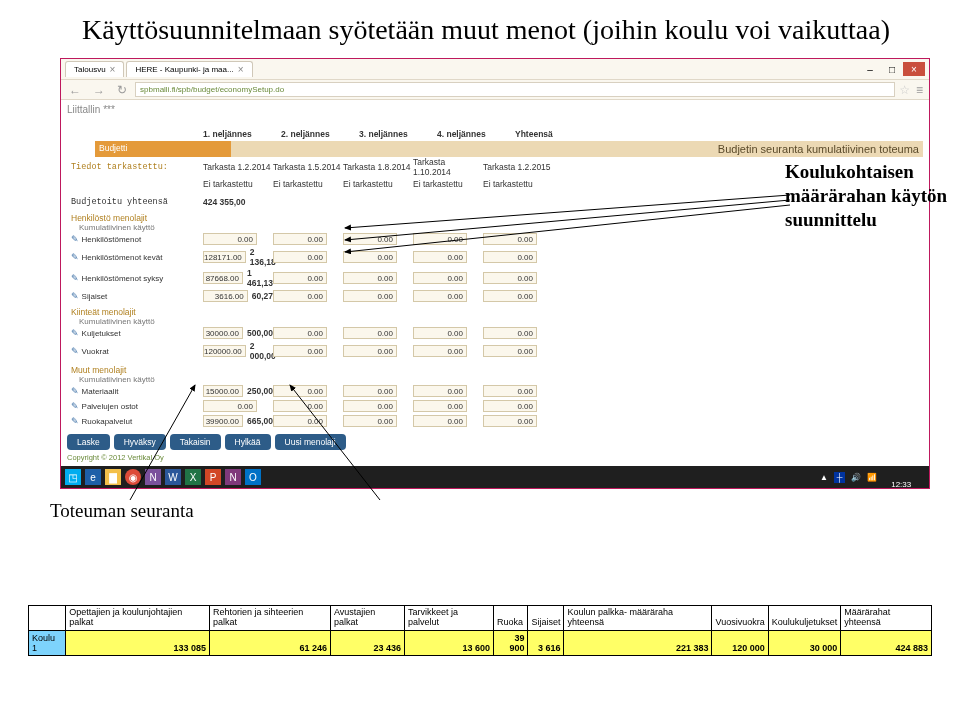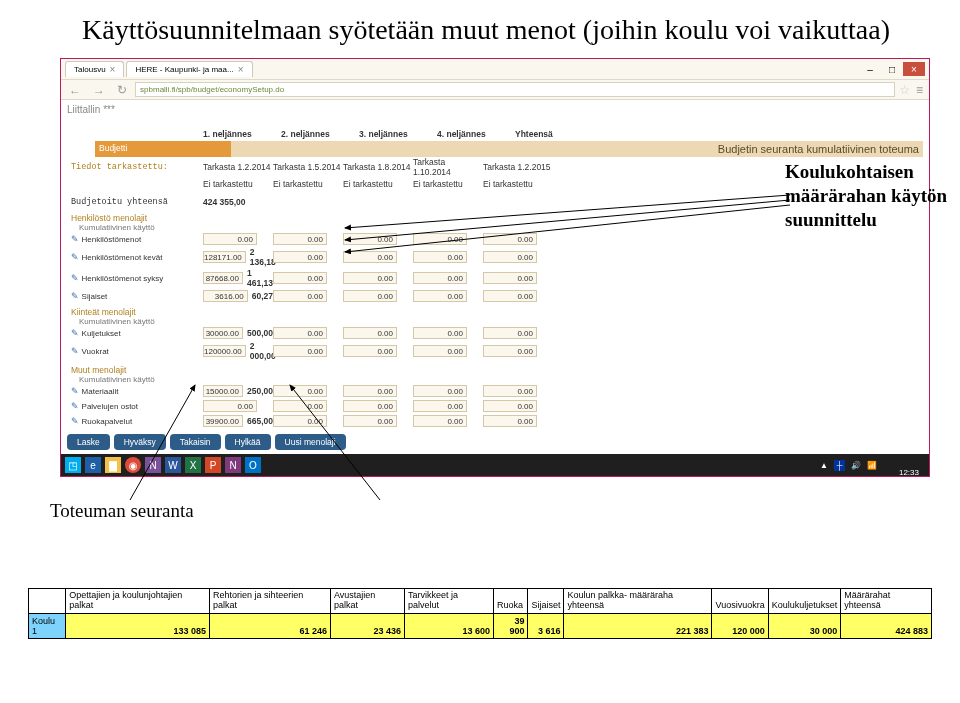--- a/index.html
+++ b/index.html
@@ -149,21 +149,21 @@
   .task-icon.win { background: #00adef; }
   .task-icon.ie { background: #1e5fa8; }
   .task-icon.folder { background: #f3c04a; }
   .task-icon.chrome { background: #dd4b39; border-radius: 50%;}
   .task-icon.word { background: #2b579a;}
   .task-icon.excel { background: #217346;}
   .task-icon.ppt { background: #d24726;}
   .task-icon.onenote { background: #80397b;}
   .task-icon.outlook { background: #0072c6;}
   .tray { margin-left: auto; color: #fff; font-size: 8px; display: flex; align-items: center; gap: 6px; padding-right: 6px;}
-  .tray .clock { text-align: right; line-height: 1; margin-top: 24px;}
+  .tray .clock { text-align: center; line-height: 1; margin-top: 24px;}
 
   
   .right-ann {
     position: absolute;
     right: 10px;
     top: 160px;
     width: 165px;
     font-family: "Times New Roman", serif;
     font-size: 19px;
     text-align: left;
@@ -185,21 +185,21 @@
     position: absolute;
     top: 0; left: 0;
     width: 960px;
     height: 703px;
     pointer-events: none;
   }
   
   .summary {
     position: absolute;
     left: 28px;
-    top: 588px;
+    top: 605px;
     width: 904px;
     font-size: 9px;
     border-collapse: collapse;
   }
   .summary th, .summary td {
     border: 1px solid #000;
     padding: 2px 3px;
     vertical-align: bottom;
     background: #fff;
   }
@@ -482,20 +482,21 @@
         </div>
       </div>
 
     <div class="actions">
       <button class="action-btn">Laske</button>
       <button class="action-btn">Hyväksy</button>
       <button class="action-btn">Takaisin</button>
       <button class="action-btn">Hylkää</button>
       <button class="action-btn">Uusi menolaji</button>
     </div>
+    <div class="copyright">Copyright © 2012 Vertikal Oy</div>
   </div>
 
   <div class="taskbar">
     <div class="task-icon win">◳</div>
     <div class="task-icon ie">e</div>
     <div class="task-icon folder">▇</div>
     <div class="task-icon chrome">◉</div>
     <div class="task-icon" style="background:#7b519c">N</div>
     <div class="task-icon word">W</div>
     <div class="task-icon excel">X</div>

